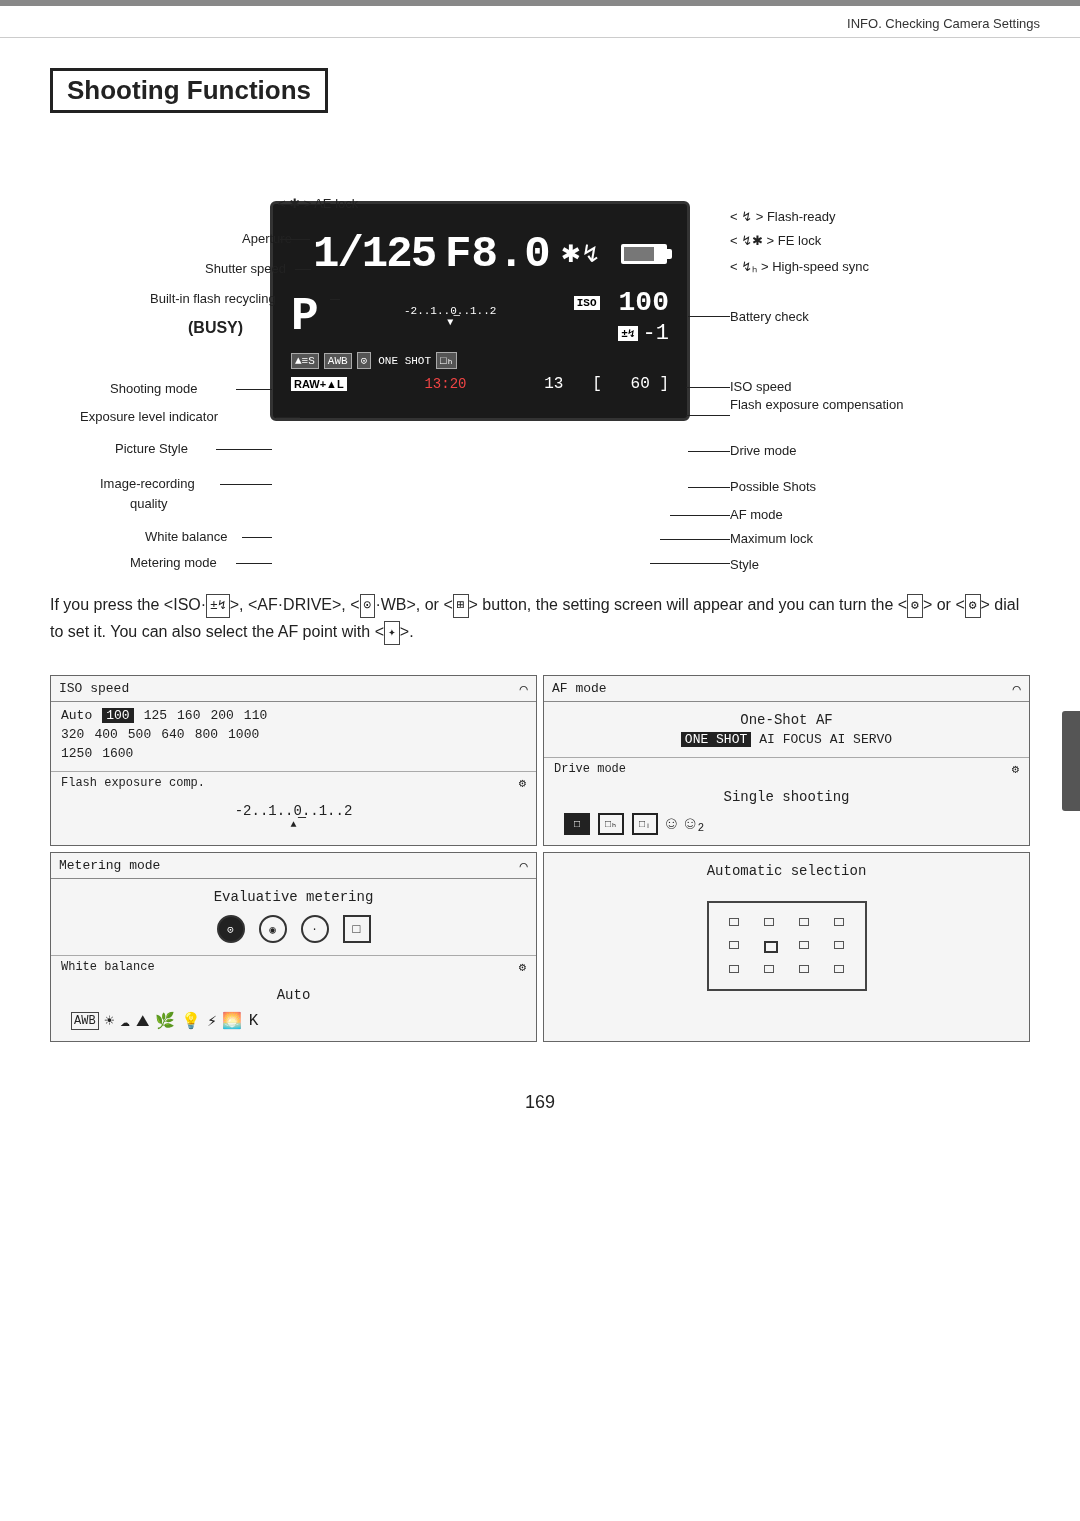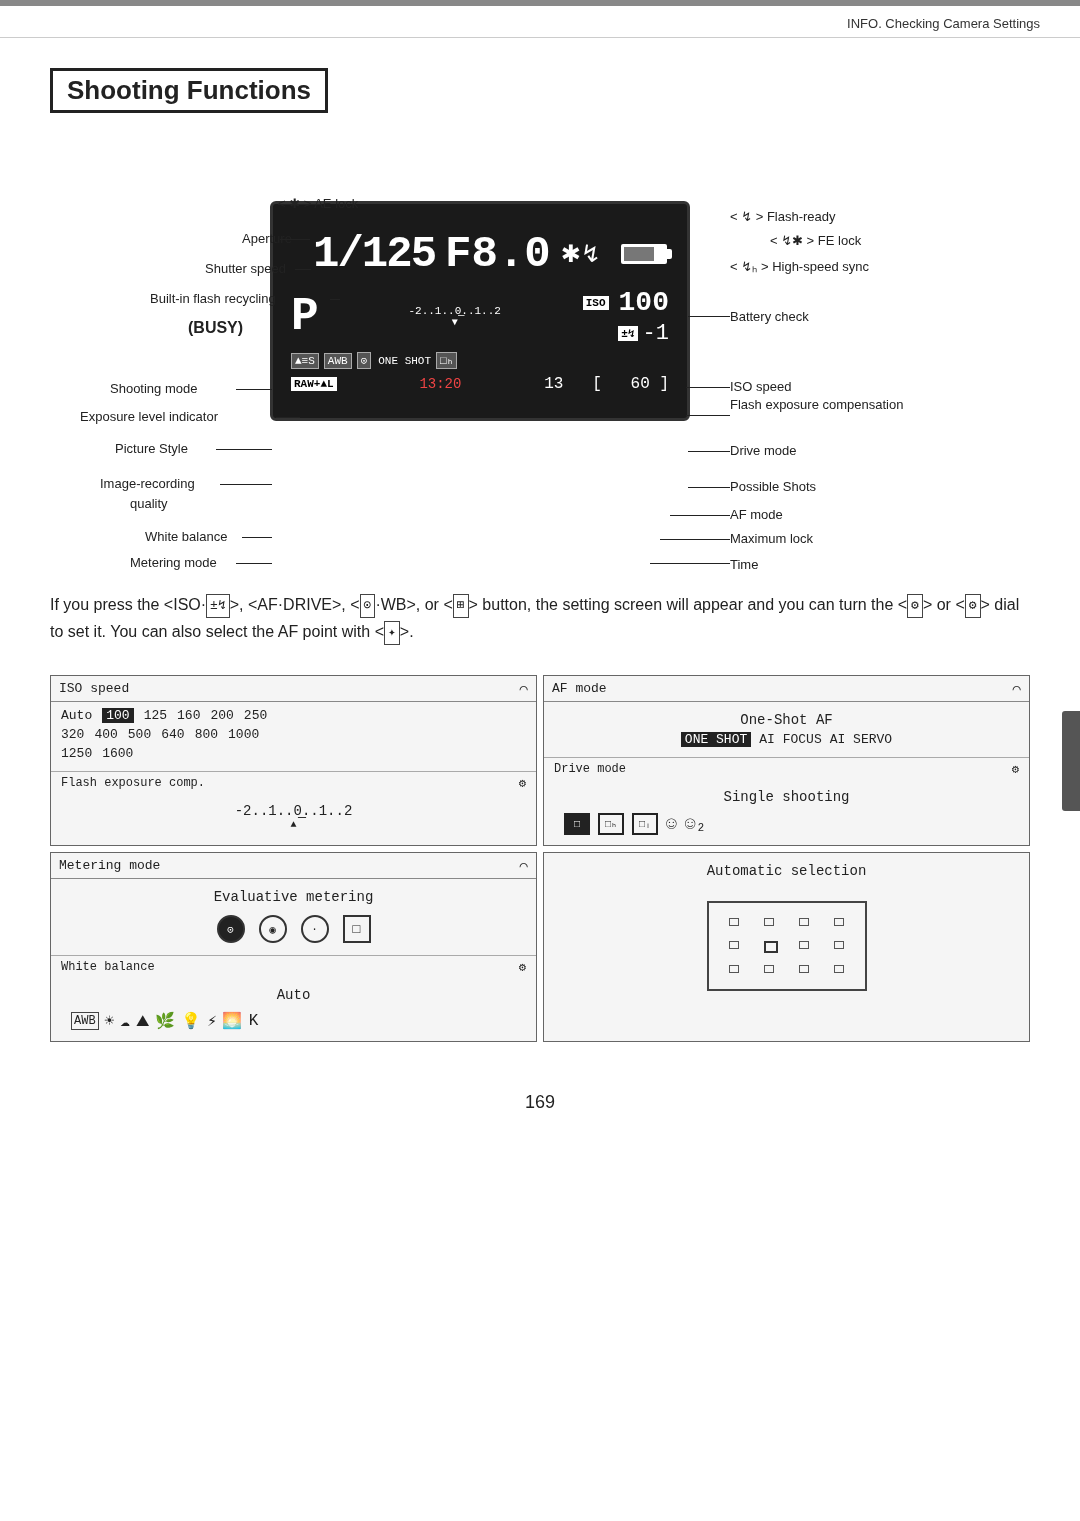--- a/index.html
+++ b/index.html
@@ -165,21 +165,21 @@
 
     .display-row4 {
       display: flex;
       align-items: center;
       justify-content: space-between;
       width: 100%;
     }
     .display-quality {
       color: #fff;
       font-size: 14px;
-      font-family: Liberation Mono, monospace;
+      font-family: Liberation Sans, sans-serif;
       display: flex;
       align-items: center;
       gap: 4px;
       justify-content: flex-end;
     }
     .display-time {
       color: #ef4444;
       font-size: 14px;
       font-family: 'Courier New', monospace;
     }
@@ -382,21 +382,21 @@
         </span>
       </div>
 
       <div class="display-row2">
         <span class="display-mode">P</span>
         <div style="display:flex; flex-direction:column; align-items:center; margin-left:8px;">
           <span style="color:#fff; font-size:11px; font-family:'Courier New',monospace;">-2..1..0̲..1..2</span>
           <span style="color:#fff; font-size:10px; font-family:'Courier New',monospace;">▼</span>
         </div>
         <div class="display-right-col">
-          <div style="display:flex; align-items:center; gap:10px;">
+          <div style="display:flex; align-items:center; gap:19px;">
             <span class="display-iso-box">ISO</span>
             <span class="display-iso-num">100</span>
           </div>
           <div style="display:flex; align-items:center; gap:5px;">
             <span class="display-flash-comp-box">±↯</span>
             <span class="display-flash-comp-val">-1</span>
           </div>
         </div>
       </div>
 
@@ -447,21 +447,21 @@
     <div class="ann-line" style="left:170px; top:343px; width:52px;"></div>
 
     <div class="ann" style="left:95px; top:388px;">White balance</div>
     <div class="ann-line" style="left:192px; top:396px; width:30px;"></div>
 
     <div class="ann" style="left:80px; top:414px;">Metering mode</div>
     <div class="ann-line" style="left:186px; top:422px; width:36px;"></div>
 
     <div class="ann" style="left:680px; top:68px;">&lt; ↯ &gt; Flash-ready</div>
 
-    <div class="ann" style="left:720px; top:92px;">&lt; ↯✱ &gt; FE lock</div>
+    <div class="ann" style="left:680px; top:92px;">&lt; ↯✱ &gt; FE lock</div>
 
     <div class="ann" style="left:680px; top:116px;">&lt; ↯ₕ &gt; High-speed sync</div>
 
     <div class="ann" style="left:680px; top:168px;text-align:right;">Battery check</div>
     <div class="ann-line" style="left:638px; top:175px; width:42px;"></div>
 
     <div class="ann" style="left:680px; top:238px;">ISO speed</div>
     <div class="ann-line" style="left:636px; top:246px; width:44px;"></div>
 
     <div class="ann" style="left:680px; top:256px;">Flash exposure compensation</div>
@@ -472,21 +472,21 @@
 
     <div class="ann" style="left:680px; top:338px;">Possible Shots</div>
     <div class="ann-line" style="left:638px; top:346px; width:42px;"></div>
 
     <div class="ann" style="left:680px; top:366px;">AF mode</div>
     <div class="ann-line" style="left:620px; top:374px; width:60px;"></div>
 
     <div class="ann" style="left:680px; top:390px;">Maximum lock</div>
     <div class="ann-line" style="left:610px; top:398px; width:70px;"></div>
 
-    <div class="ann" style="left:680px; top:416px;">Time</div>
+    <div class="ann" style="left:680px; top:416px;">Style</div>
     <div class="ann-line" style="left:600px; top:422px; width:80px;"></div>
 
   </div>
 
   
   <div class="body-text">
     If you press the &lt;ISO·<span class="inline-box">±↯</span>&gt;, &lt;AF·DRIVE&gt;, &lt;<span class="inline-box">⊙</span>·WB&gt;, <span>or</span> &lt;<span class="inline-box">⊞</span>&gt; button, the setting screen will appear and you can turn the &lt;<span class="inline-box">⚙</span>&gt; or &lt;<span class="inline-box">⚙</span>&gt; dial to set it. You can also select the AF point with &lt;<span class="inline-box">✦</span>&gt;.
   </div>
 
   
@@ -497,21 +497,21 @@
         <span>ISO speed</span>
         <span class="panel-icon">⌒</span>
       </div>
       <div class="panel-content">
         <div class="panel-values">
           <span class="panel-value-item">Auto</span>
           <span class="panel-value-item selected">100</span>
           <span class="panel-value-item">125</span>
           <span class="panel-value-item">160</span>
           <span class="panel-value-item">200</span>
-          <span class="panel-value-item">250</span>
+          <span class="panel-value-item">110</span>
         </div>
         <div class="panel-values">
           <span class="panel-value-item">320</span>
           <span class="panel-value-item">400</span>
           <span class="panel-value-item">500</span>
           <span class="panel-value-item">640</span>
           <span class="panel-value-item">800</span>
           <span class="panel-value-item">1000</span>
         </div>
         <div class="panel-values">

